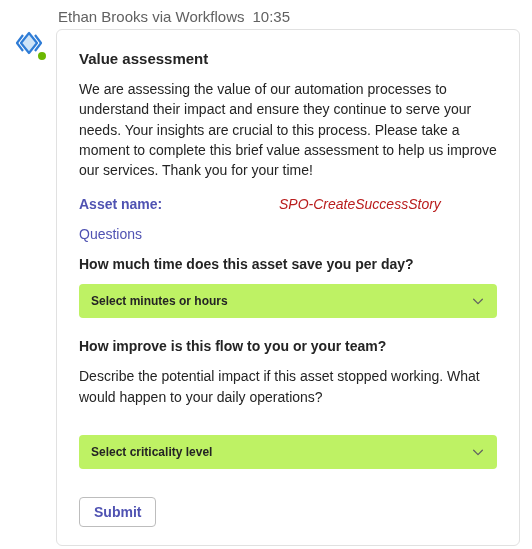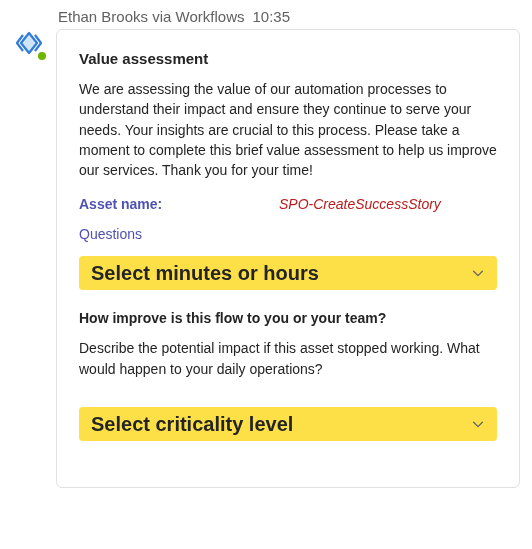--- a/index.html
+++ b/index.html
@@ -118,28 +118,28 @@
     color: #242424;
     font-family: inherit;
     outline: none;
     overflow: hidden;
     text-overflow: clip;
   }
   .text-input::placeholder { color: #616161; }
   .select {
     flex: 1;
     height: 34px;
-    background: #fde047;
+    background: #bef264;
     border-radius: 4px;
     padding: 0 12px;
     display: flex;
     align-items: center;
     justify-content: space-between;
     cursor: pointer;
-    font-size: 20px;
+    font-size: 12px;
     color: #242424;
     font-weight: 600;
   }
   .select.full {
     margin-bottom: 28px;
   }
   .chevron {
     width: 14px;
     height: 14px;
     flex-shrink: 0;
@@ -183,35 +183,37 @@
       <h2 class="card-title">Value assessment</h2>
       <p class="card-desc">We are assessing the value of our automation processes to understand their impact and ensure they continue to serve your needs. Your insights are crucial to this process. Please take a moment to complete this brief value assessment to help us improve our services. Thank you for your time!</p>
 
       <div class="asset-row">
         <div class="asset-label">Asset name:</div>
         <div class="asset-value">SPO-CreateSuccessStory</div>
       </div>
 
       <div class="section-label">Questions</div>
 
+      <div class="question">How much time does this asset save you per day?</div>
 
       <div class="input-row">
         <div class="select">
           <span>Select minutes or hours</span>
           <svg class="chevron" viewBox="0 0 16 16">
             <path d="M3 6 L8 11 L13 6" fill="none" stroke="#616161" stroke-width="1.4" stroke-linecap="round" stroke-linejoin="round"></path>
           </svg>
         </div>
       </div>
 
       <div class="question">How improve is this flow to you or your team?</div>
       <p class="q-desc">Describe the potential impact if this asset stopped working. What would happen to your daily operations?</p>
 
       <div class="select full">
         <span>Select criticality level</span>
         <svg class="chevron" viewBox="0 0 16 16">
           <path d="M3 6 L8 11 L13 6" fill="none" stroke="#616161" stroke-width="1.4" stroke-linecap="round" stroke-linejoin="round"></path>
         </svg>
       </div>
 
+      <button class="submit-btn">Submit</button>
     </div>
   </div>
 </div>
 
 </body></html>

